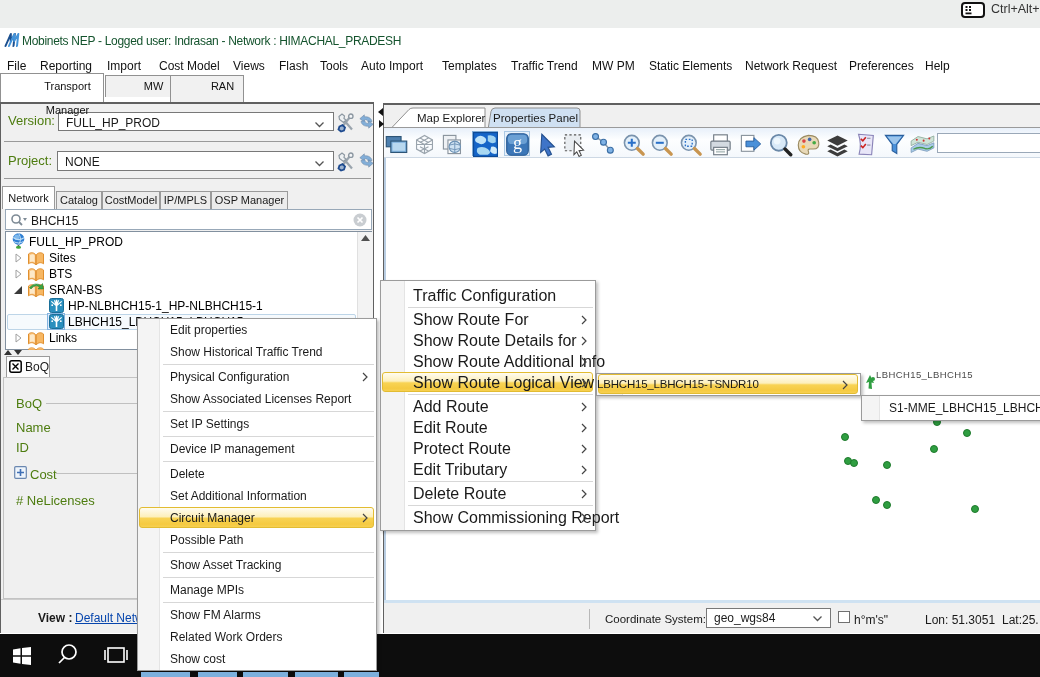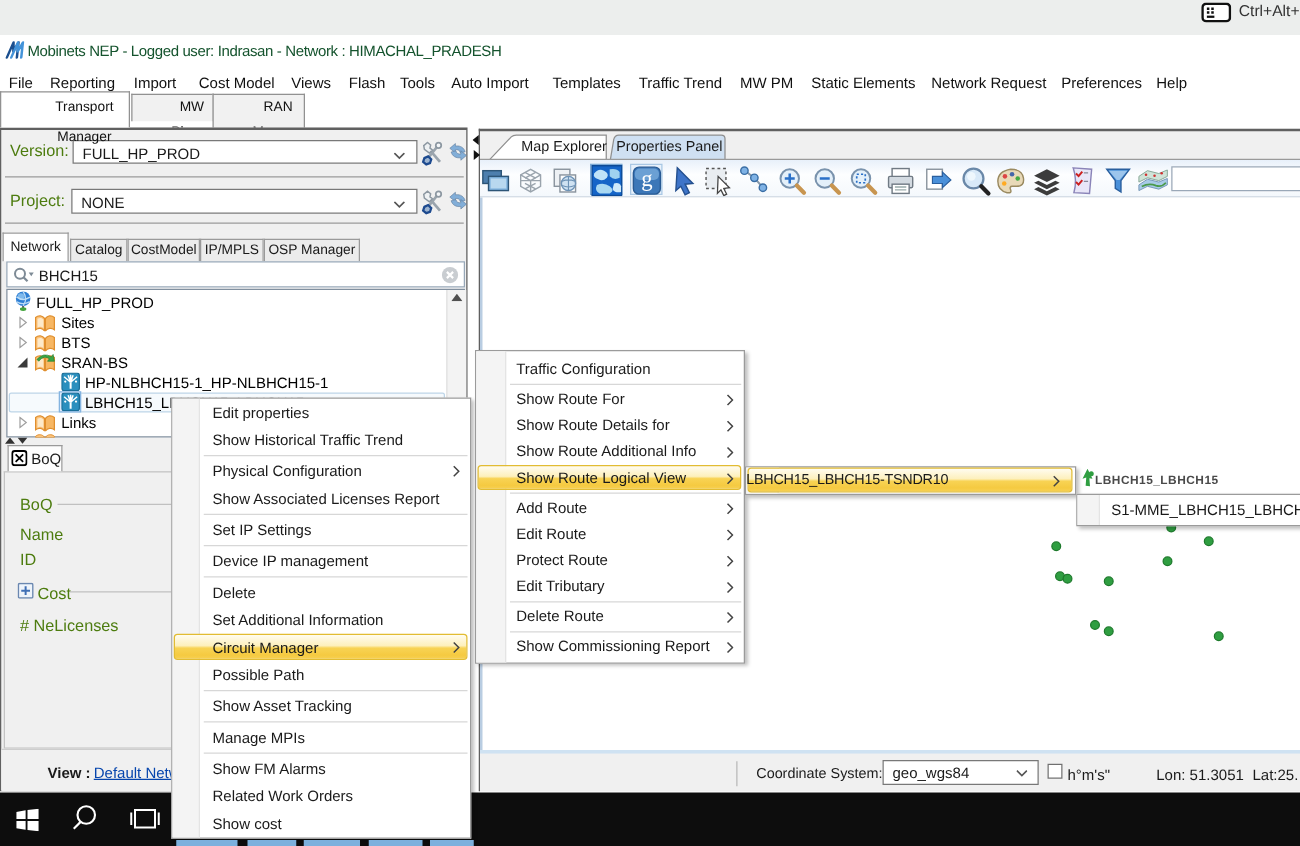--- a/index.html
+++ b/index.html
@@ -36,21 +36,21 @@
 
 #rightpanel { left:383px; top:103px; width:657px; height:530px; background:#f0f0f0; border-left:1px solid #606060; border-top:2px solid #606060; }
 #maparea { position:absolute; left:0px; top:53px; width:657px; height:442px; background:#ffffff; border-left:2px solid #b9cde2; }
 #mapband { position:absolute; left:0px; top:495px; width:657px; height:3px; background:#cfe2f2; }
 #rstatus { position:absolute; left:0px; top:498px; width:657px; height:30px; background:#f0f0f0; }
 .dot { position:absolute; width:8px; height:8px; border-radius:50%; background:#2f9e41; border:0.5px solid #1e7a2c; }
 
 .menu { position:absolute; background:#ffffff; border:1px solid #9b9b9b; box-shadow:2px 2px 3px rgba(0,0,0,0.25); z-index:50; }
 .menu .gutter { position:absolute; left:0; top:0; bottom:0; background:#f4f4f4; border-right:1px solid #e4e4e4; }
 .menu .item { position:relative; height:22px; line-height:22px; font-size:12px; color:#1a1a1a; white-space:nowrap; }
-.menu .item2 { position:relative; height:21px; line-height:21px; font-size:12px; color:#1a1a1a; white-space:nowrap; }
+.menu .item2 { position:relative; height:21px; line-height:21px; font-size:16px; color:#1a1a1a; white-space:nowrap; }
 .menu .item3 { position:relative; height:21px; line-height:21px; font-size:11.5px; letter-spacing:-0.2px; color:#1a1a1a; white-space:nowrap; }
 .menu .sep { height:3px; position:relative; }
 .menu .sep div { position:absolute; top:1px; height:1px; background:#d7d7d7; }
 .menu .arrow { position:absolute; right:8px; top:6px; width:6px; height:10px; }
 .hlrow { position:absolute; border:1px solid #e2bc32; border-radius:3px; background:linear-gradient(180deg,#fffcf0 0%,#fdf0bc 45%,#f8d354 55%,#f5ca41 85%,#f7d051 100%); }
 
 #taskbar { left:0; top:634px; width:1040px; height:43px; background:#0d0d0d; }
 .bluebtn { position:absolute; top:672px; height:5px; background:#7cb0dd; z-index:60; }
 svg { display:block; }
 </style>
@@ -374,21 +374,21 @@
         <circle cx="6" cy="6.8" r="0.9" fill="#d03030"></circle>
           <circle cx="12" cy="7.6" r="0.9" fill="#d03030"></circle>
           <circle cx="17" cy="5.8" r="0.9" fill="#d03030"></circle>
         <path d="M1 14 L7 10 L15 12 L21 9.5 L21 14 L15 17 L7 15 L1 18 Z" fill="#a8cbe8" stroke="#7898b8" stroke-width="0.7"></path>
         <path d="M3 15.2 Q8 12.5 13 14.5 Q17 15.8 20 12.5" stroke="#4a9a4a" stroke-width="1.2" fill="none"></path>
       </svg>
     </div>
     <div class="abs" style="left:553px;top:28px;width:104px;height:20px;background:#fff;border:1px solid #9aa8b8"></div>
     <div id="maparea"></div>
     <div id="mapband"></div>
-    <span class="abs" style="left:492px;top:274px;font-size:9.5px;font-weight:bold;color:#4a4a4a;letter-spacing:0.4px">LBHCH15_LBHCH15</span>
+    <span class="abs" style="left:492px;top:264px;font-size:9.5px;font-weight:normal;color:#4a4a4a;letter-spacing:0.4px">LBHCH15_LBHCH15</span>
     <svg class="abs" style="left:477px;top:268px" width="18" height="22" viewBox="0 0 18 22">
       <path d="M9 2 L13 10 L10.5 9.5 L11 16 L7.5 15.5 L8 9 L5 10 Z" fill="#2f9e41"></path>
       <circle cx="12" cy="6" r="2" fill="#2f9e41"></circle>
     </svg>
     <div class="dot" style="left:457px;top:328px"></div>
     <div class="dot" style="left:579px;top:324px"></div>
     <div class="dot" style="left:549px;top:313px"></div>
     <div class="dot" style="left:460px;top:352px"></div>
     <div class="dot" style="left:466px;top:354px"></div>
     <div class="dot" style="left:499px;top:356px"></div>

